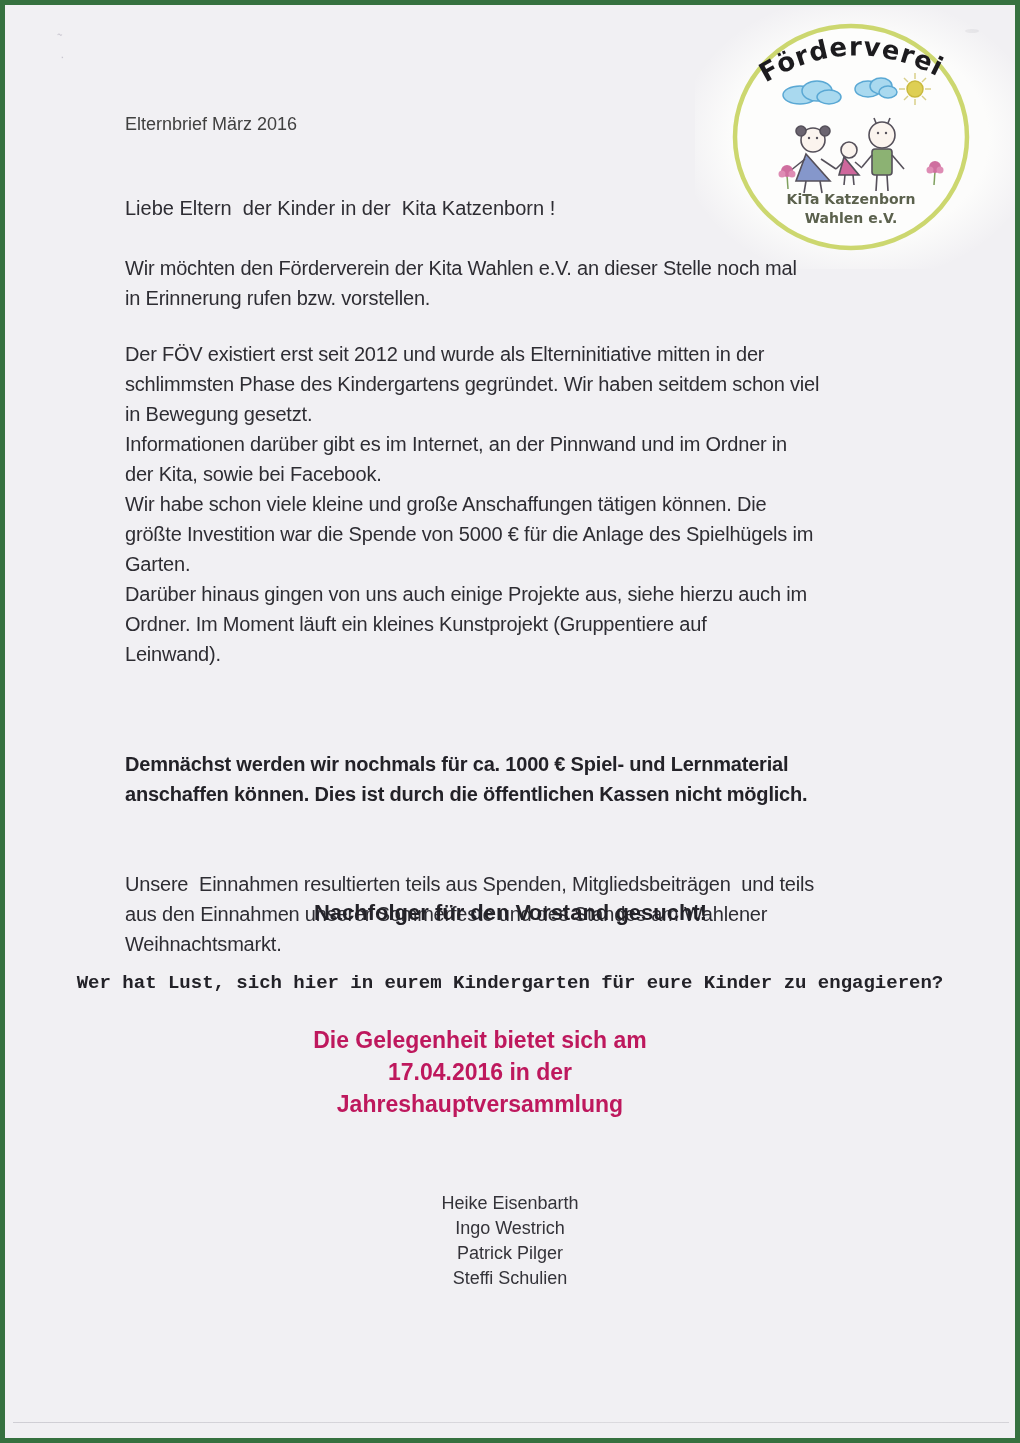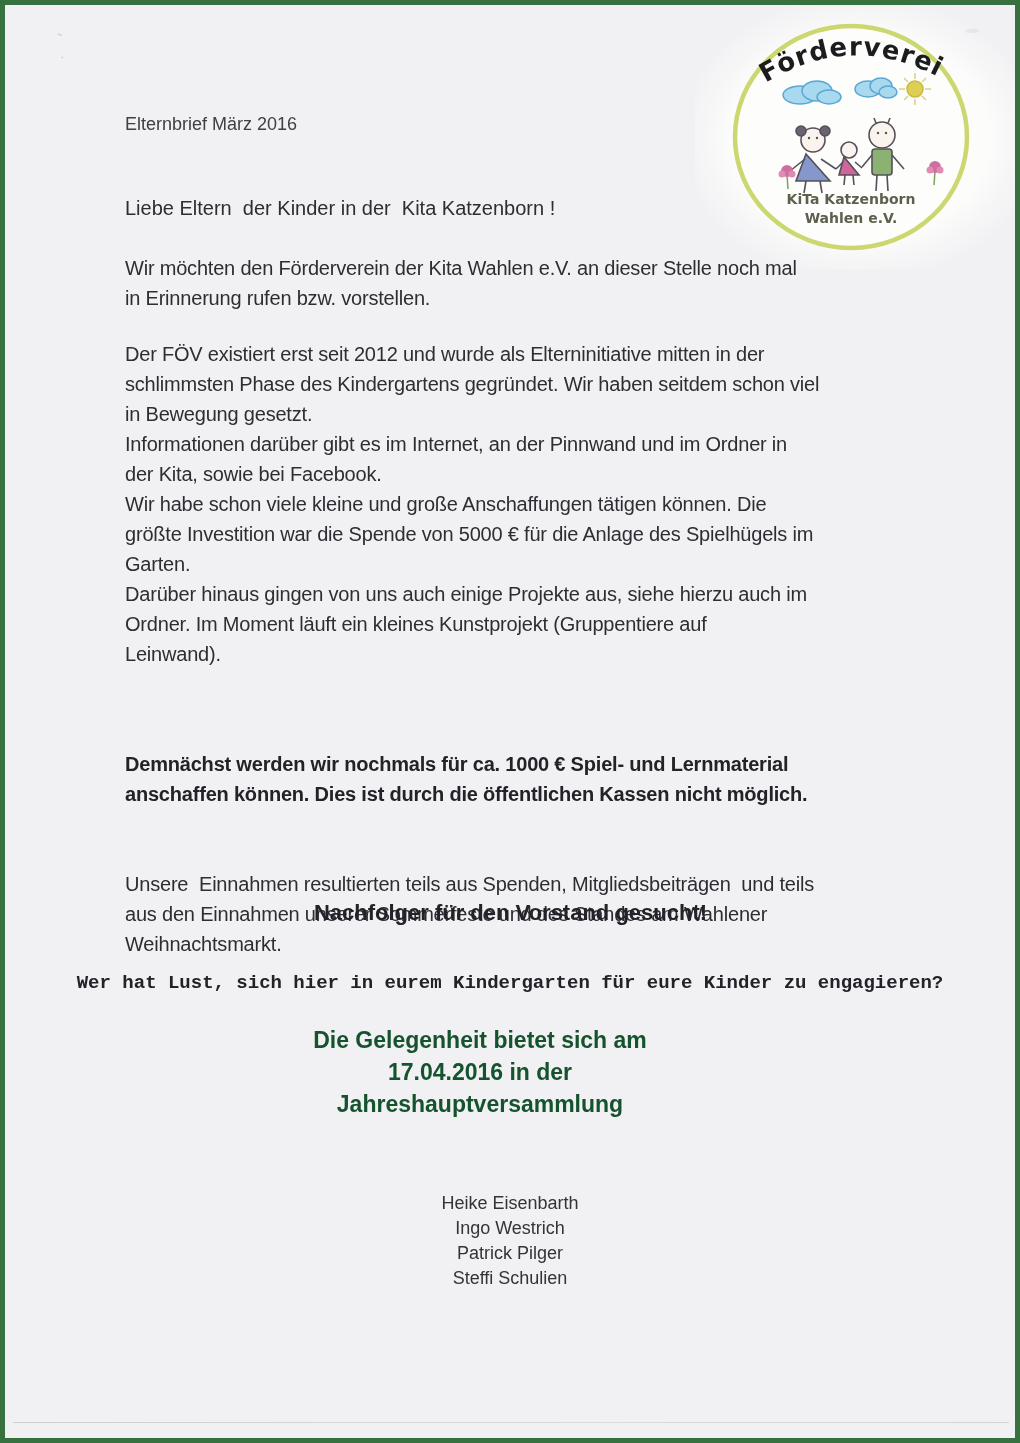--- a/index.html
+++ b/index.html
@@ -28,21 +28,21 @@
   .heading-successor {
     left:0; top:895px; width:1011px; text-align:center;
     font-size:22px; line-height:26px; font-weight:bold; color:#232228;
   }
   .question {
     left:0; top:966px; width:1010px; text-align:center;
     font-size:19px; line-height:24px; font-weight:bold; color:#232228;font-family:Liberation Mono, monospace;
   }
   .announcement {
     left:0; top:1019px; width:950px; text-align:center;
-    font-size:23px; line-height:32px; font-weight:bold; color:#14532d;
+    font-size:23px; line-height:32px; font-weight:bold; color:#be185d;
   }
   .signatories {
     left:0; top:1186px; width:1010px; text-align:center;
     font-size:18px; line-height:25px; color:#343339;
   }
   .page-mark { left:36px; top:1432px; font-size:12px; color:#bcbac2;margin-top:47px; }
   .scan-line {
     position:absolute; left:8px; top:1417px; width:996px; height:1px;
     background:linear-gradient(to right, #cfced4, #dbdade 60%, #d4d3d8);
   }

